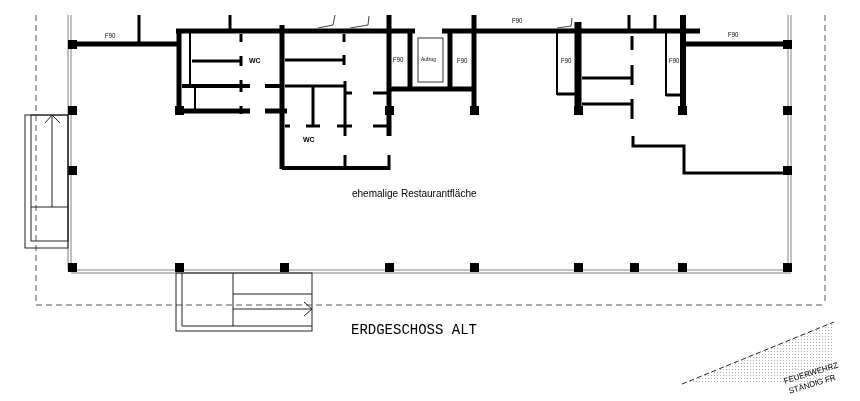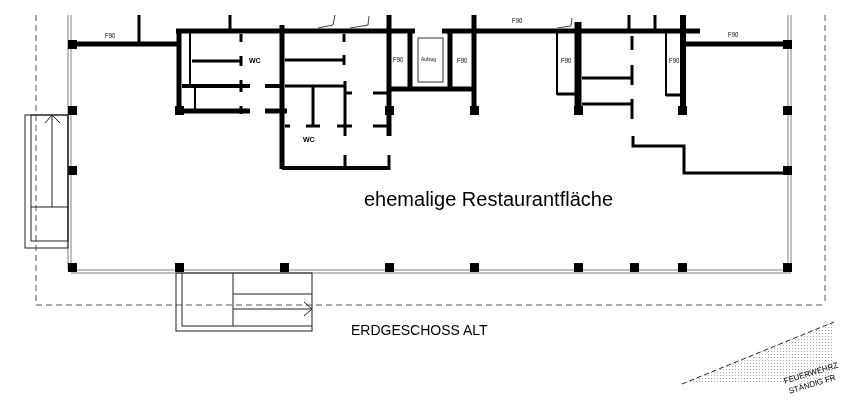--- a/index.html
+++ b/index.html
@@ -1,22 +1,22 @@
 <!DOCTYPE html>
 <html><head>
 <meta charset="utf-8">
 <style>
   html, body { margin: 0; padding: 0; background: #ffffff; }
   body { width: 860px; height: 401px; overflow: hidden; position: relative; font-family: "Liberation Sans", sans-serif; }
   #plan { position: absolute; left: 0; top: 0; width: 860px; height: 401px; }
   .lbl { position: absolute; color: #000; white-space: nowrap; line-height: 1; }
   .f90 { font-family: "Liberation Sans Narrow", "Liberation Sans", sans-serif; font-size: 7px; transform: scaleX(0.85); transform-origin: left top; }
   .wc { font-size: 7px; font-weight: bold; }
-  .room { font-size: 20px; margin-left: 12px; }
-  .title { font-size: 14px; }
+  .room { font-size: 10px; }
+  .title { font-size: 14px; font-family: Liberation Mono, monospace; }
   .aufzug { font-size: 6px; transform: scaleX(0.8); transform-origin: left top; }
   .fw { font-size: 8px; transform: rotate(-17deg); transform-origin: left top; }
 </style>
 </head>
 <body>
 
 <svg id="plan" viewBox="0 0 860 401" xmlns="http://www.w3.org/2000/svg">
   <defs>
     <pattern id="dots" width="3" height="3" patternUnits="userSpaceOnUse">
       <rect x="0" y="0" width="1" height="1" fill="#aaaaaa"></rect>

